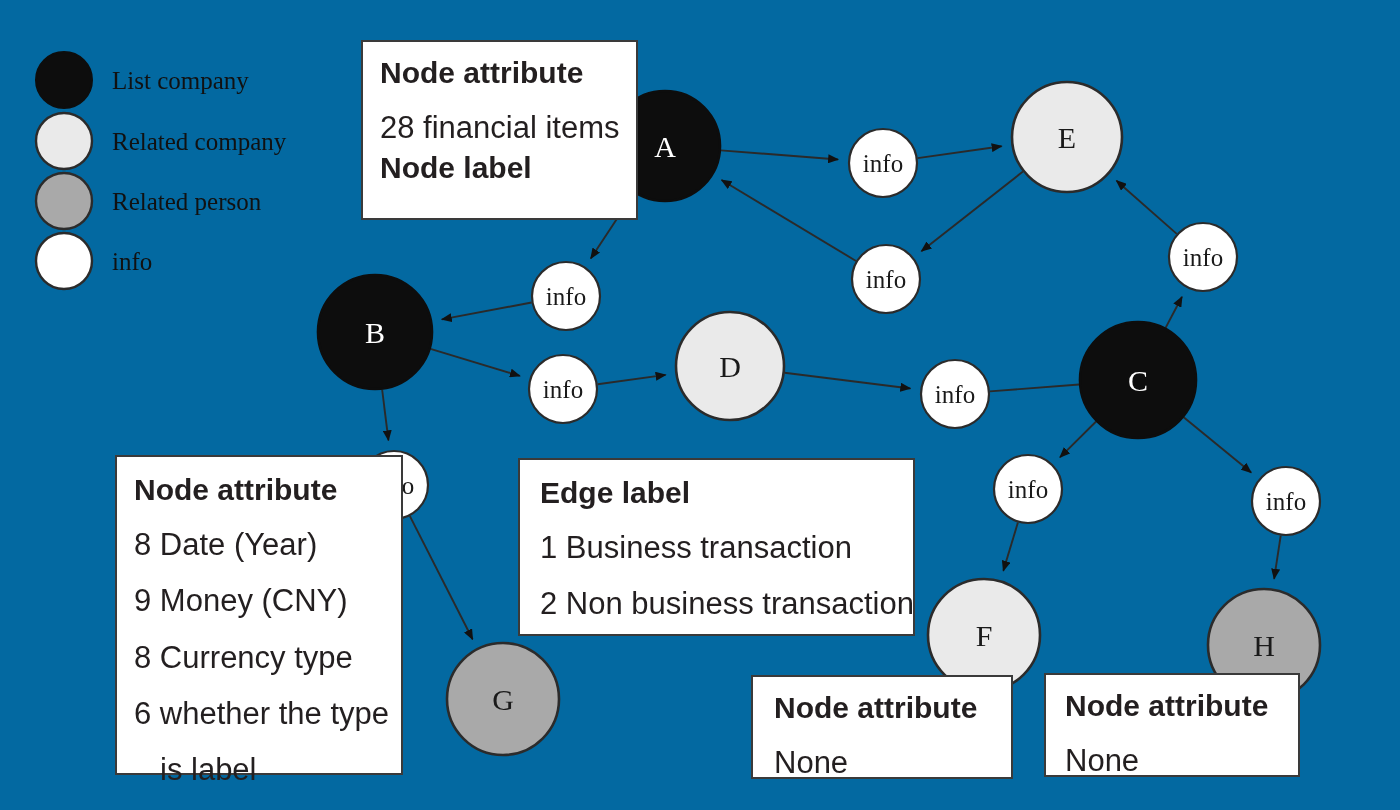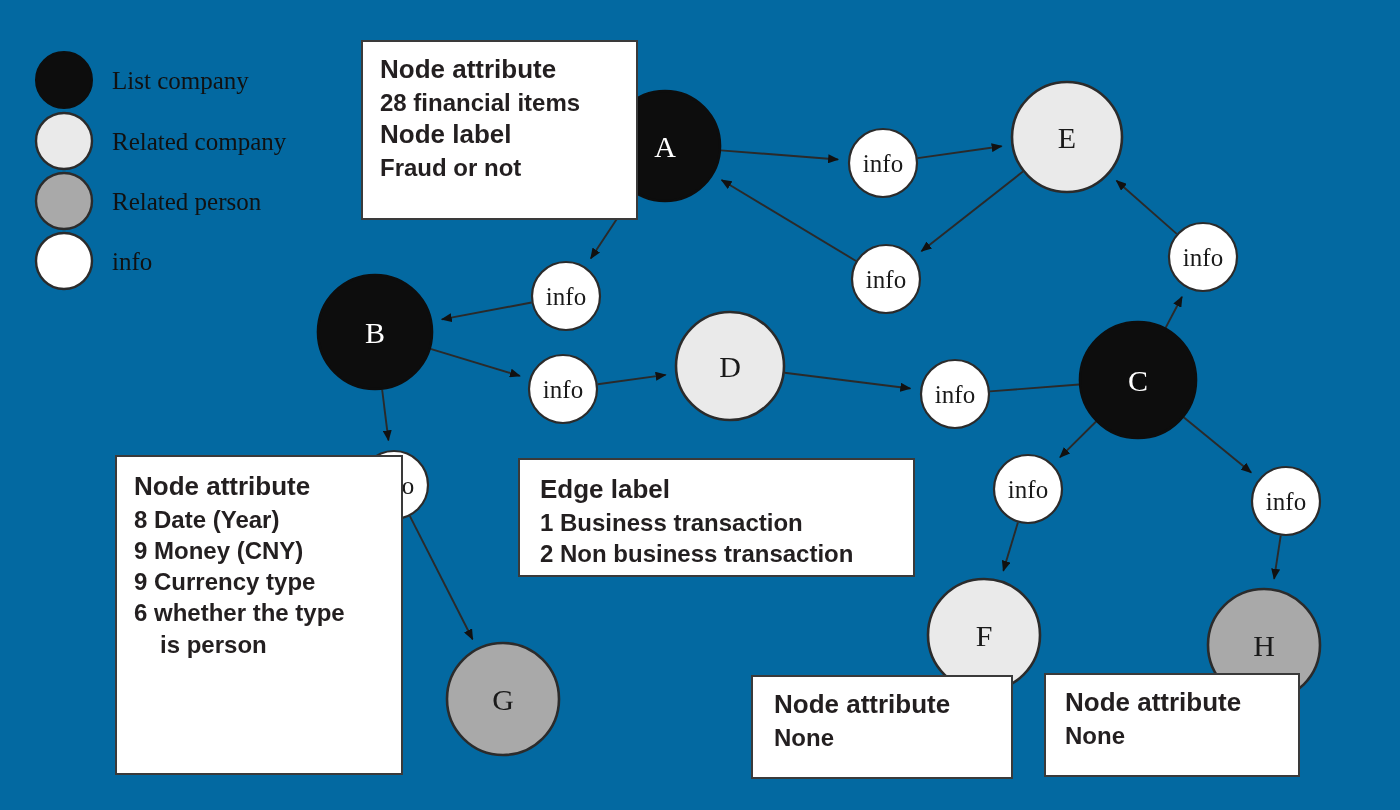--- a/index.html
+++ b/index.html
@@ -42,35 +42,36 @@
   .annot {
     position: absolute;
     background: #ffffff;
     border: 2.5px solid #3a3a3a;
     box-sizing: border-box;
     font-family: "Liberation Sans", sans-serif;
     color: #231f20;
   }
   .annot .ttl {
     font-weight: bold;
-    font-size: 26px;
+    font-size: 30px;
     line-height: 1.3;
     white-space: nowrap;
   }
   .annot .ln {
-    font-weight: bold;
-    font-size: 24px;
+    font-weight: normal;
+    font-size: 31px;
     line-height: 1.3;
     white-space: nowrap;
+    margin-top: 16px;
   }
   .annot .ln.indent { padding-left: 26px; }
 
   #box-node-a   { left: 361px; top: 40px;  width: 277px; height: 180px; padding: 11px 0 0 17px; }
   #box-info-b   { left: 115px; top: 455px; width: 288px; height: 320px; padding: 13px 0 0 17px; }
-  #box-edge     { left: 518px; top: 458px; width: 397px; height: 119px; padding: 13px 0 0 20px; }
+  #box-edge     { left: 518px; top: 458px; width: 397px; height: 178px; padding: 13px 0 0 20px; }
   #box-node-f   { left: 751px; top: 675px; width: 262px; height: 104px; padding: 11px 0 0 21px; }
   #box-node-h   { left: 1044px;top: 673px; width: 256px; height: 104px; padding: 11px 0 0 19px; }
 </style>
 </head>
 <body>
 
 <div id="page">
 
   <svg id="graph-svg" viewBox="0 0 1400 810">
     <defs>
@@ -182,30 +183,29 @@
           <circle cx="1286" cy="501" r="34" fill="#ffffff" stroke="#2b2b2b" stroke-width="2.2"></circle>
           <text x="1286" y="501" text-anchor="middle" dominant-baseline="central" class="info-text">info</text>
         </g>
       </g>
   </svg>
 
   <div class="annot" id="box-node-a">
     <div class="ttl">Node attribute</div>
     <div class="ln">28 financial items</div>
     <div class="ttl">Node label</div>
-    <div class="ln">Fraud or not</div>
   </div>
 
   <div class="annot" id="box-info-b">
     <div class="ttl">Node attribute</div>
     <div class="ln">8 Date (Year)</div>
     <div class="ln">9 Money (CNY)</div>
-    <div class="ln">9 Currency type</div>
+    <div class="ln">8 Currency type</div>
     <div class="ln">6 whether the type</div>
-    <div class="ln indent">is person</div>
+    <div class="ln indent">is label</div>
   </div>
 
   <div class="annot" id="box-edge">
     <div class="ttl">Edge label</div>
     <div class="ln">1 Business transaction</div>
     <div class="ln">2 Non business transaction</div>
   </div>
 
   <div class="annot" id="box-node-f">
     <div class="ttl">Node attribute</div>

